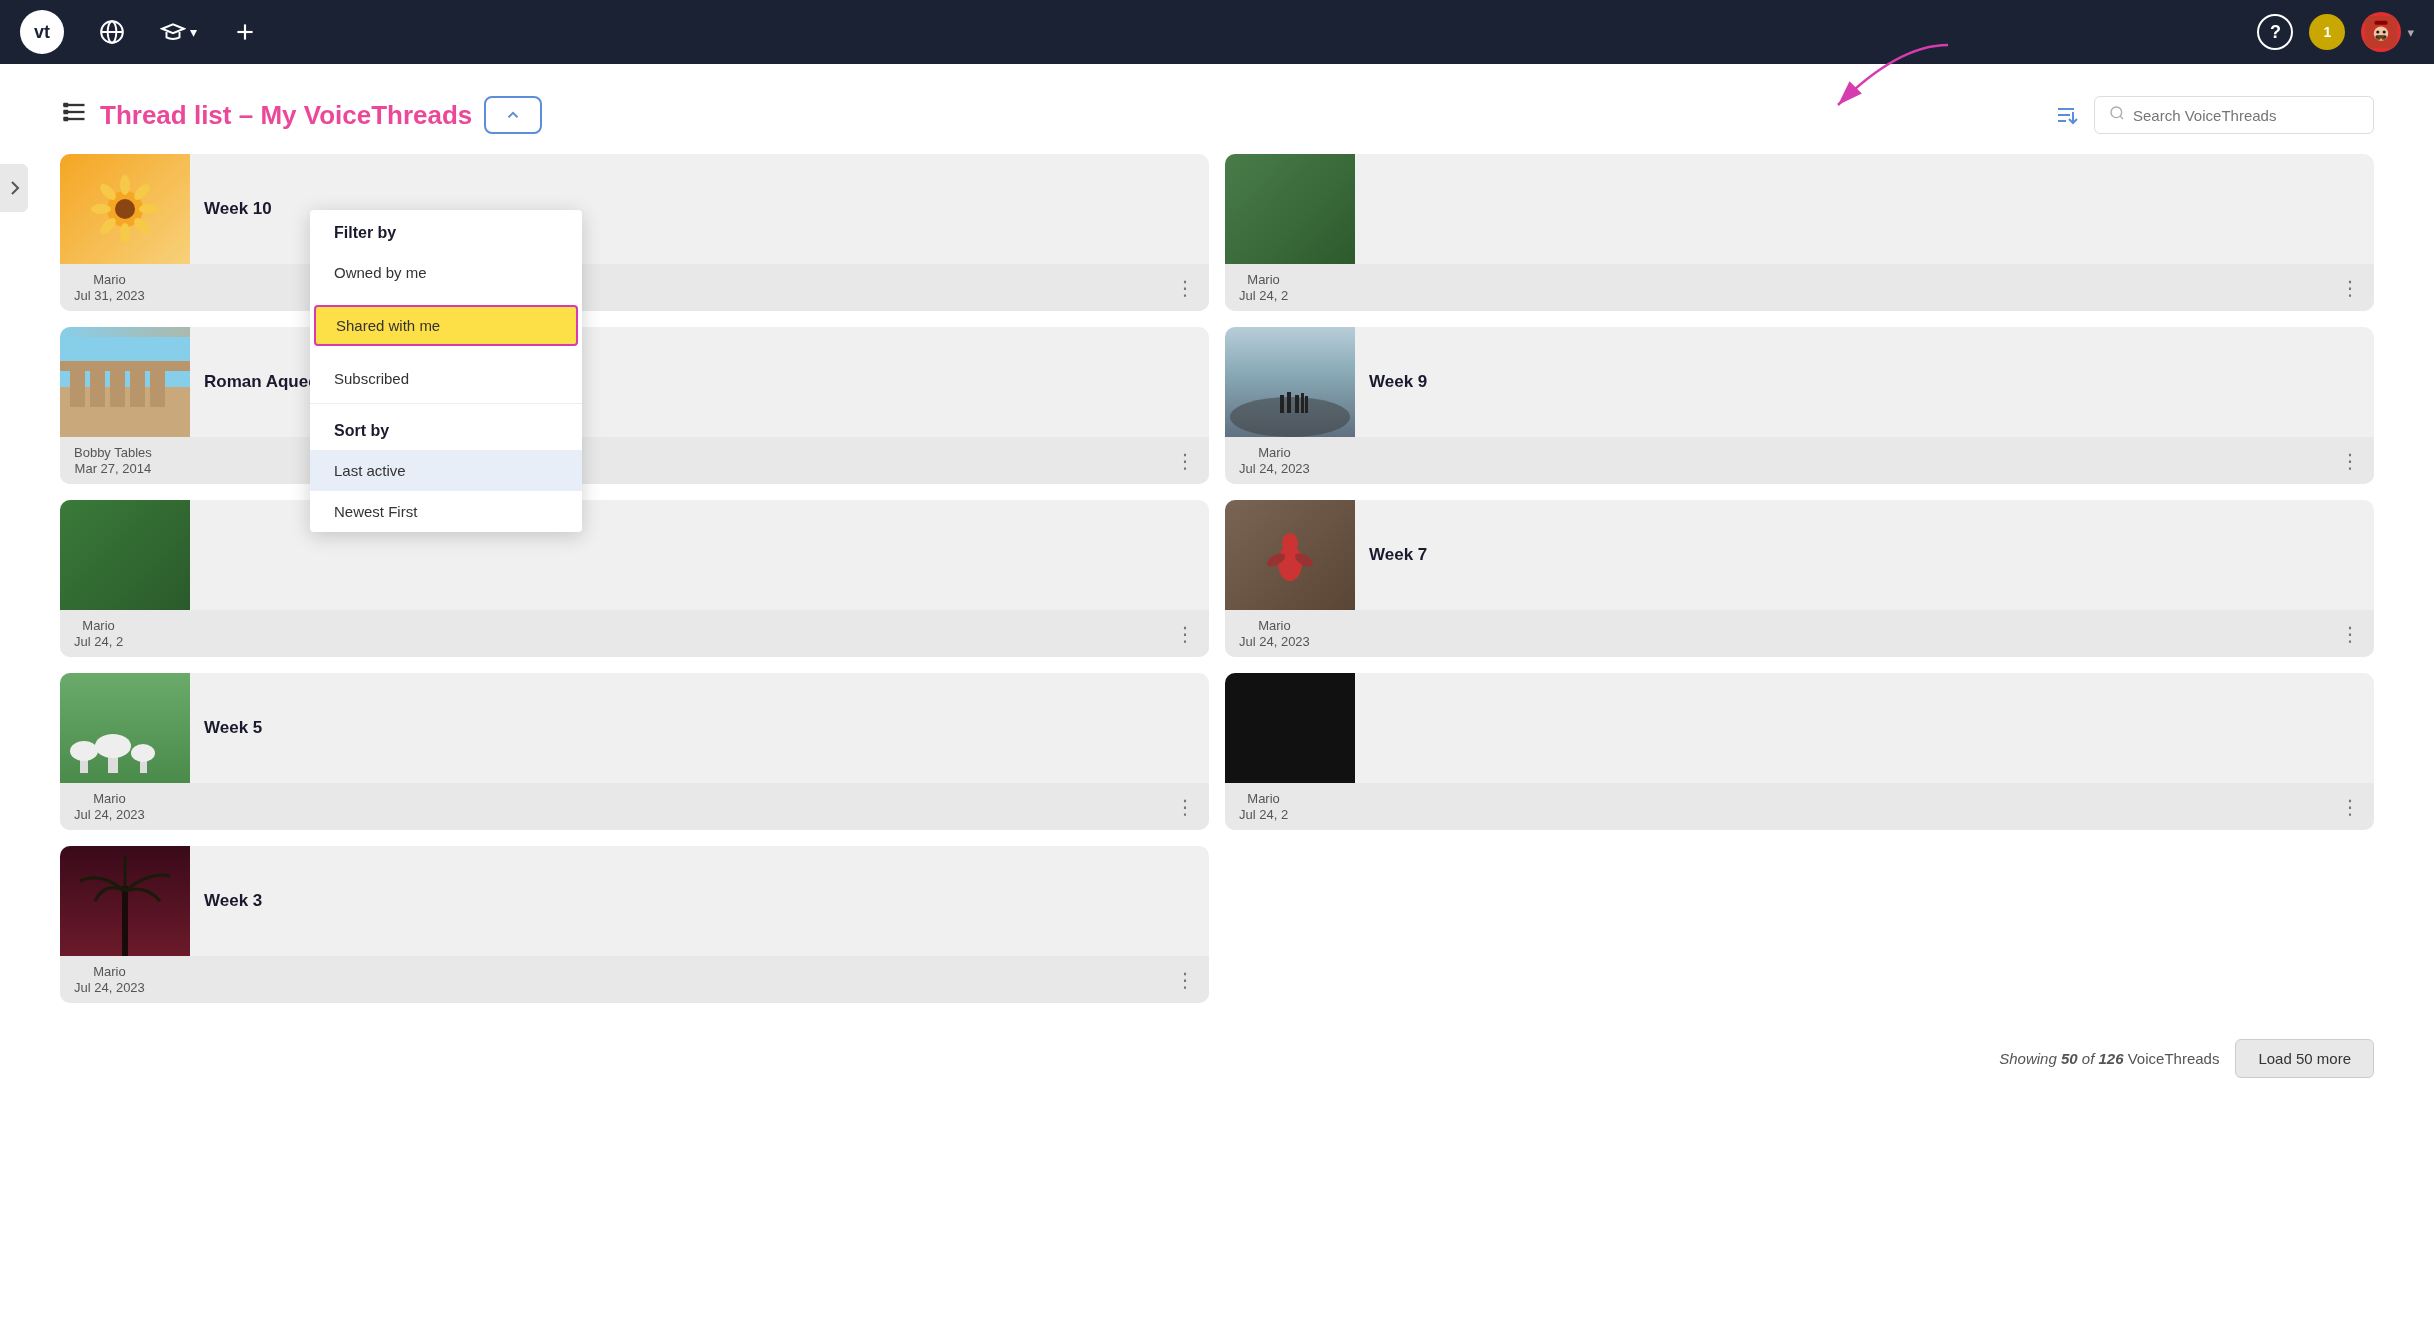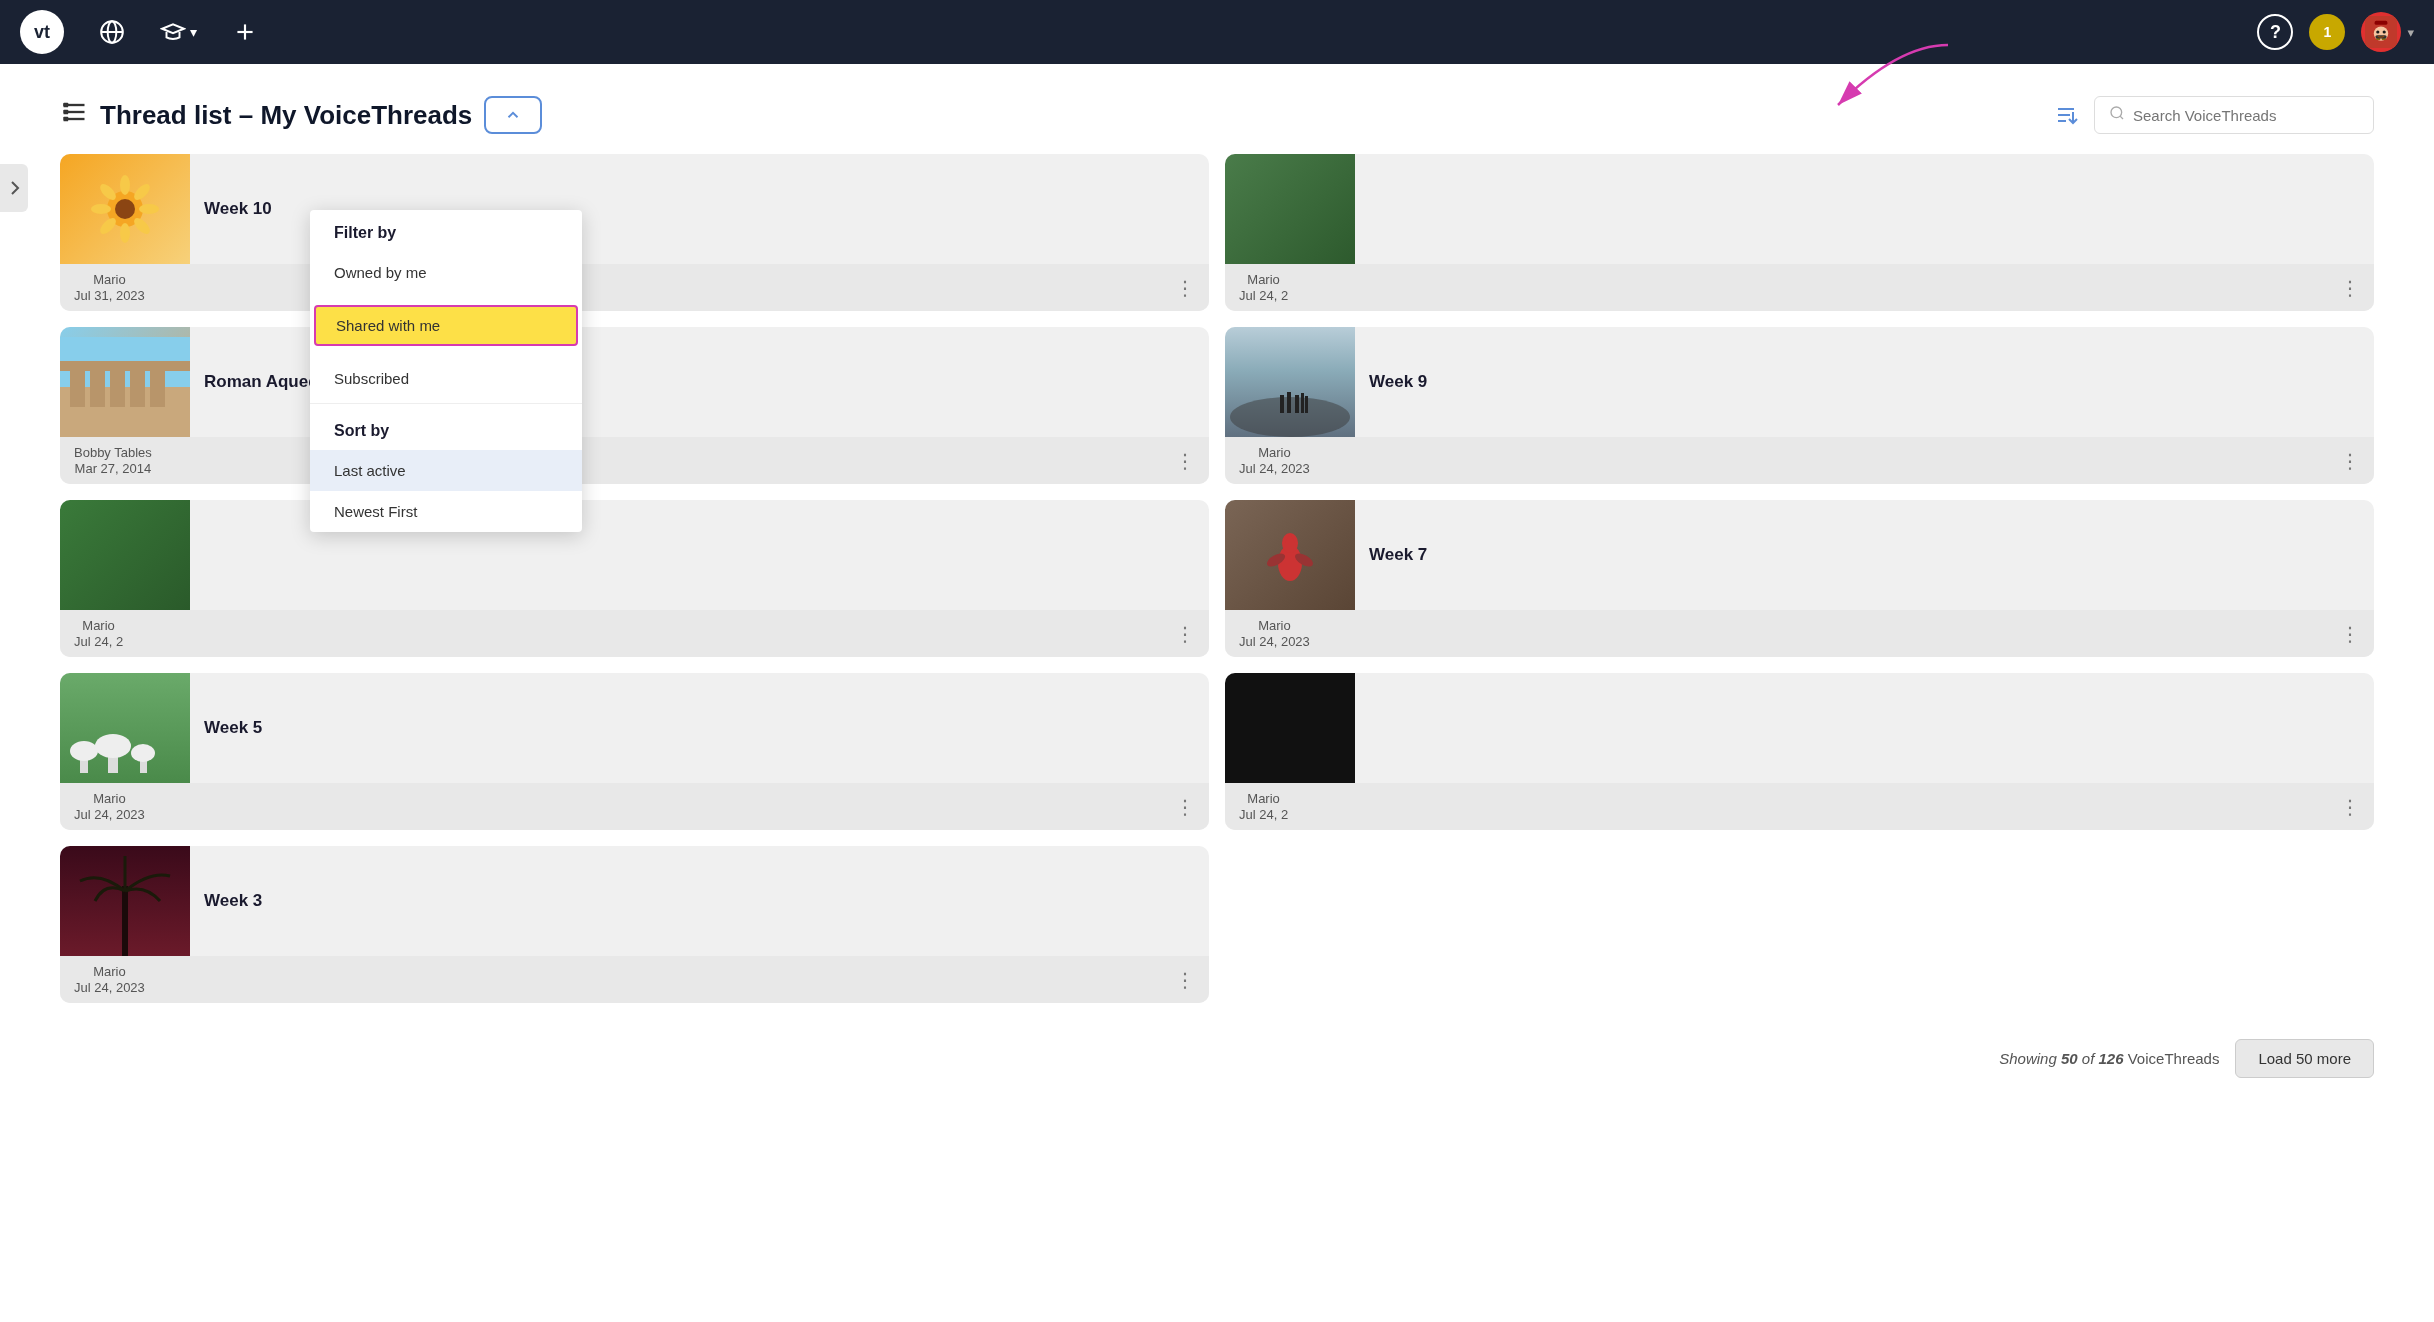--- a/index.html
+++ b/index.html
@@ -65,21 +65,21 @@
     
     .page-header {
       display: flex;
       align-items: center;
       padding: 32px 60px 20px 60px;
       gap: 16px;
     }
     .page-title-area { display: flex; align-items: center; gap: 12px; flex: 1; }
     .thread-icon { font-size: 28px; color: #333; }
     .page-title {
-      font-size: 26px; font-weight: 700; color: #0f172a;
+      font-size: 26px; font-weight: 700; color: #ec4899;
     }
     .filter-toggle-btn {
       border: 2px solid #5b8dd9;
       border-radius: 8px;
       background: #fff;
       padding: 8px 18px;
       font-size: 18px;
       cursor: pointer;
       color: #5b8dd9;
       display: flex; align-items: center; justify-content: center;

